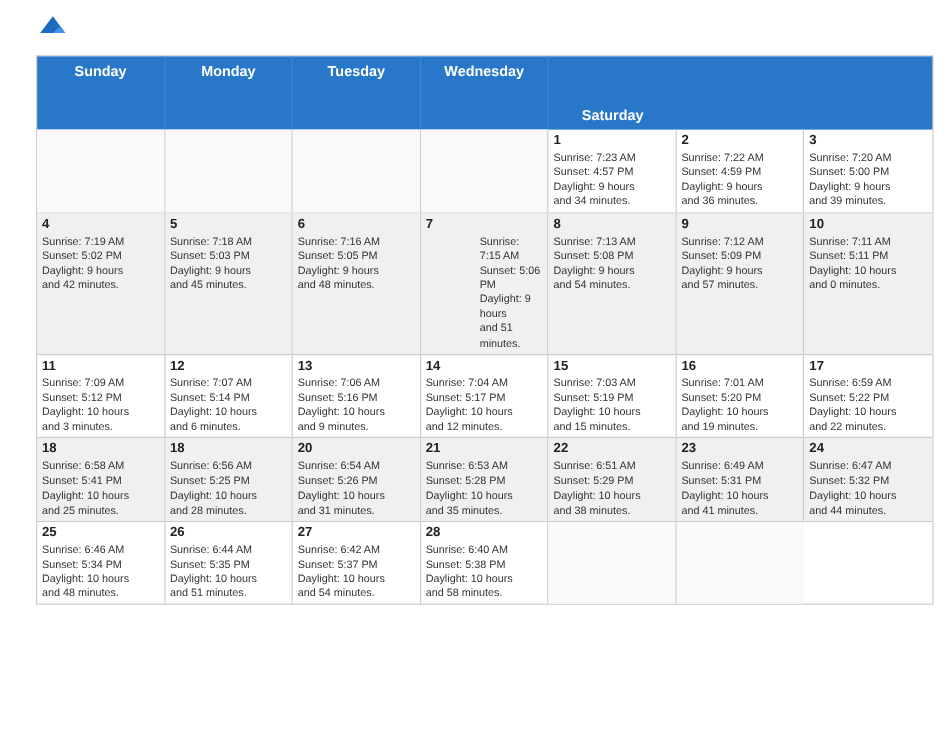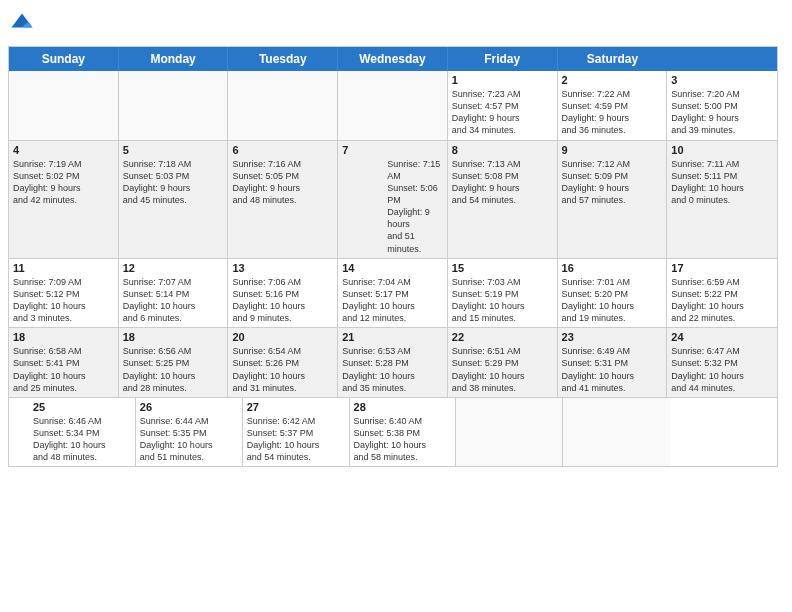--- a/index.html
+++ b/index.html
@@ -6,21 +6,21 @@
     body {
       font-family: Arial, sans-serif;
       background: #fff;
       width: 792px;
       height: 612px;
       overflow: hidden;
     }
     .page {
       width: 792px;
       height: 472px;
-      padding: 10px 14px 10px 8px;
+      padding: 10px 14px 10px 30px;
       display: flex;
       flex-direction: column;
     }
     .header {
       display: flex;
       justify-content: space-between;
       align-items: flex-start;
       margin-bottom: 8px;
     }
     .logo {
@@ -64,33 +64,33 @@
       background: #2877c9;
     }
     .cal-header-cell {
       color: #fff;
       font-size: 12px;
       font-weight: bold;
       padding: 5px 4px;
       text-align: center;
       border-right: 1px solid #3a88d8;
     }
-    .cal-header-cell:last-child { border-right: none; }
+    .cal-header-cell:last-child { border-right: none; margin-top: 37px; }
     .cal-body {
       flex: 1;
       display: flex;
       flex-direction: column;
     }
     .cal-row {
       display: grid;
       grid-template-columns: repeat(7, 1fr);
       flex: 1;
       border-bottom: 1px solid #ccc;
     }
-    .cal-row:last-child { border-bottom: none; margin-left: 20px; }
+    .cal-row:last-child { border-bottom: none; }
     .cal-cell {
       border-right: 1px solid #ccc;
       padding: 3px 4px;
       font-size: 9.2px;
       color: #333;
       vertical-align: top;
       min-height: 0;
     }
     .cal-cell:last-child { border-right: none; }
     .cal-cell.empty { background: #f9f9f9; }
@@ -128,21 +128,20 @@
       <div class="location"></div>
     </div>
   </div>
 
   <div class="calendar">
     <div class="cal-header" id="cal-header">
         <div class="cal-header-cell">Sunday</div>
         <div class="cal-header-cell">Monday</div>
         <div class="cal-header-cell">Tuesday</div>
         <div class="cal-header-cell">Wednesday</div>
-        <div class="cal-header-cell">Friday</div>
         <div class="cal-header-cell">Saturday</div>
       </div>
     <div class="cal-body" id="cal-body">
         <div class="cal-row">
           <div class="cal-cell empty"></div>
           <div class="cal-cell empty"></div>
           <div class="cal-cell empty"></div>
           <div class="cal-cell empty"></div>
           <div class="cal-cell">
             <div class="day-number">1</div>

